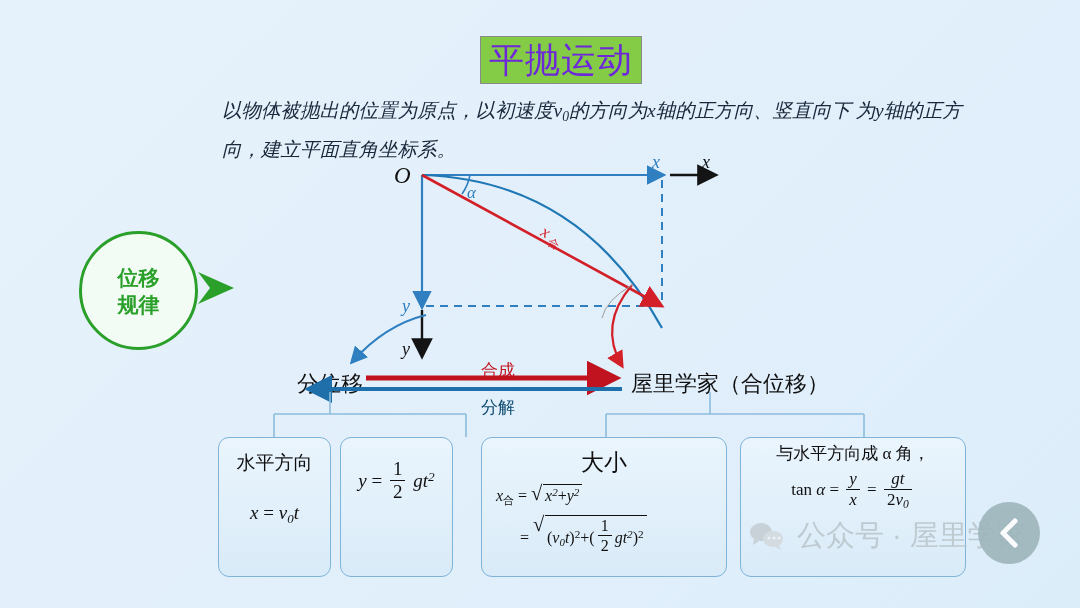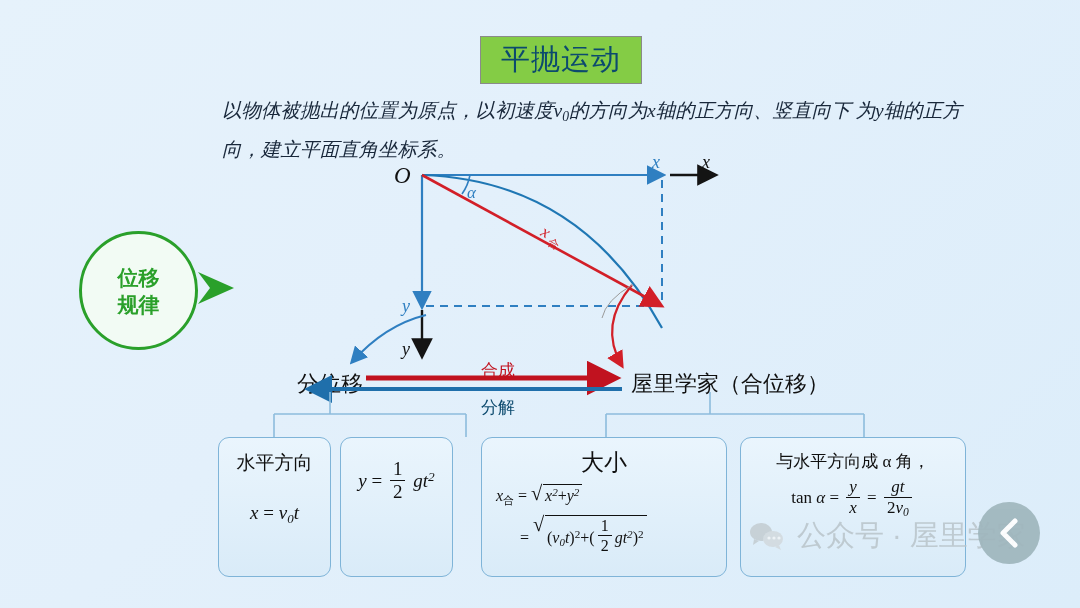--- a/index.html
+++ b/index.html
@@ -12,21 +12,21 @@
   .stage{position:absolute;inset:0;}
 
   
   .title-box{
     position:absolute;left:480px;top:36px;width:160px;height:46px;
     background:#84cc45;border:1.5px solid #8a8a8a;
     display:flex;align-items:center;justify-content:center;
   }
   .title-box span{
     font-family:"Liberation Sans","DejaVu Sans",sans-serif;
-    font-size:29px;color:#0c4a6e;letter-spacing:1px;font-weight:400;
+    font-size:35px;color:#6d28d9;letter-spacing:1px;font-weight:400;
   }
 
   
   .intro{
     position:absolute;left:222px;top:94px;width:742px;
     font-size:19.5px;line-height:33px;color:#18273a;
     font-style:italic;font-family:"Liberation Serif","DejaVu Serif",serif;
   }
   .intro i{font-style:italic;}
   .sub{font-size:0.7em;vertical-align:-0.28em;}
@@ -97,21 +97,21 @@
   #box-v{left:340px;top:437px;width:113px;height:140px;}
   #box-v .box-title{margin-top:12px;font-size:19px;}
   #box-v .box-body{margin-top:20px;font-size:19px;}
 
   #box-mag{left:481px;top:437px;width:246px;height:140px;}
   #box-mag .box-title{margin-top:9px;font-size:23px;font-weight:400;}
   #box-mag .box-body{margin-top:6px;font-size:16px;text-align:left;padding-left:14px;}
 
   #box-dir{left:740px;top:437px;width:226px;height:140px;}
   #box-dir .box-title{margin-top:9px;font-size:23px;}
-  #box-dir .box-body{margin-top:12px;font-size:17px;}
+  #box-dir .box-body{margin-top:4px;font-size:17px;}
 
   
   .frac{display:inline-block;vertical-align:-0.55em;text-align:center;margin:0 3px;}
   .frac .num{display:block;border-bottom:1.2px solid #101010;padding:0 3px;line-height:1.15;}
   .frac .den{display:block;padding:0 3px;line-height:1.2;}
   .sqrt{display:inline-block;position:relative;padding-left:12px;}
   .sqrt::before{
     content:"\221A";position:absolute;left:0;top:-0.12em;font-size:1.28em;
   }
   .sqrt > .rad{display:inline-block;border-top:1.2px solid #101010;padding:1px 3px 0 2px;}

